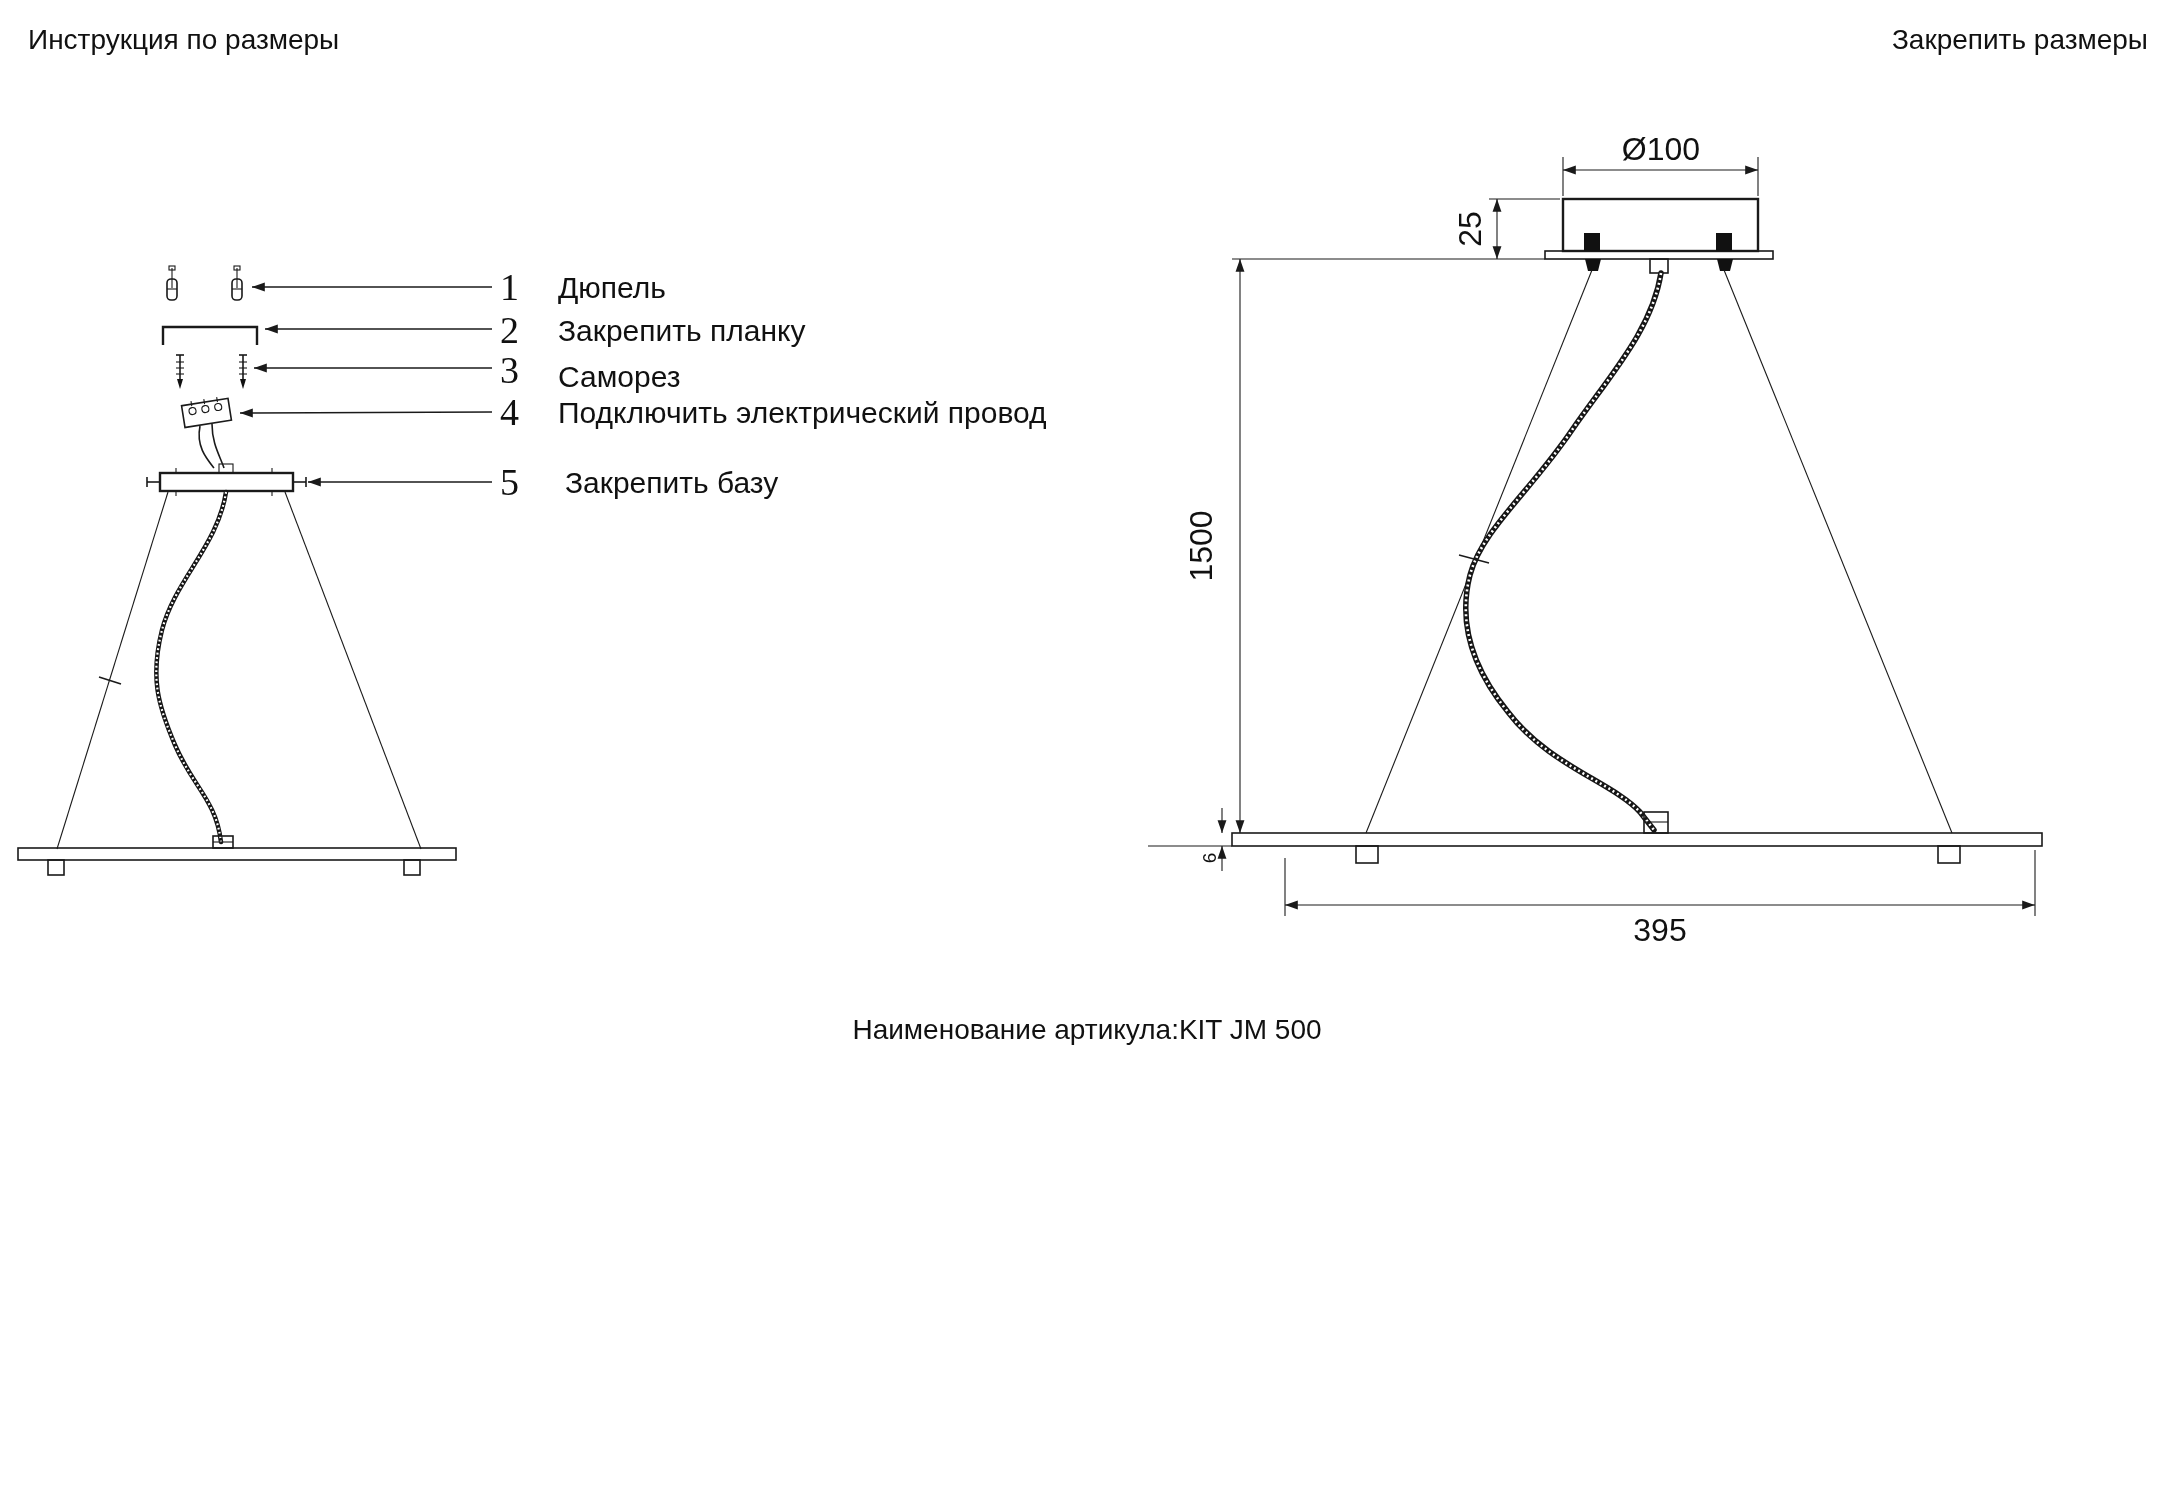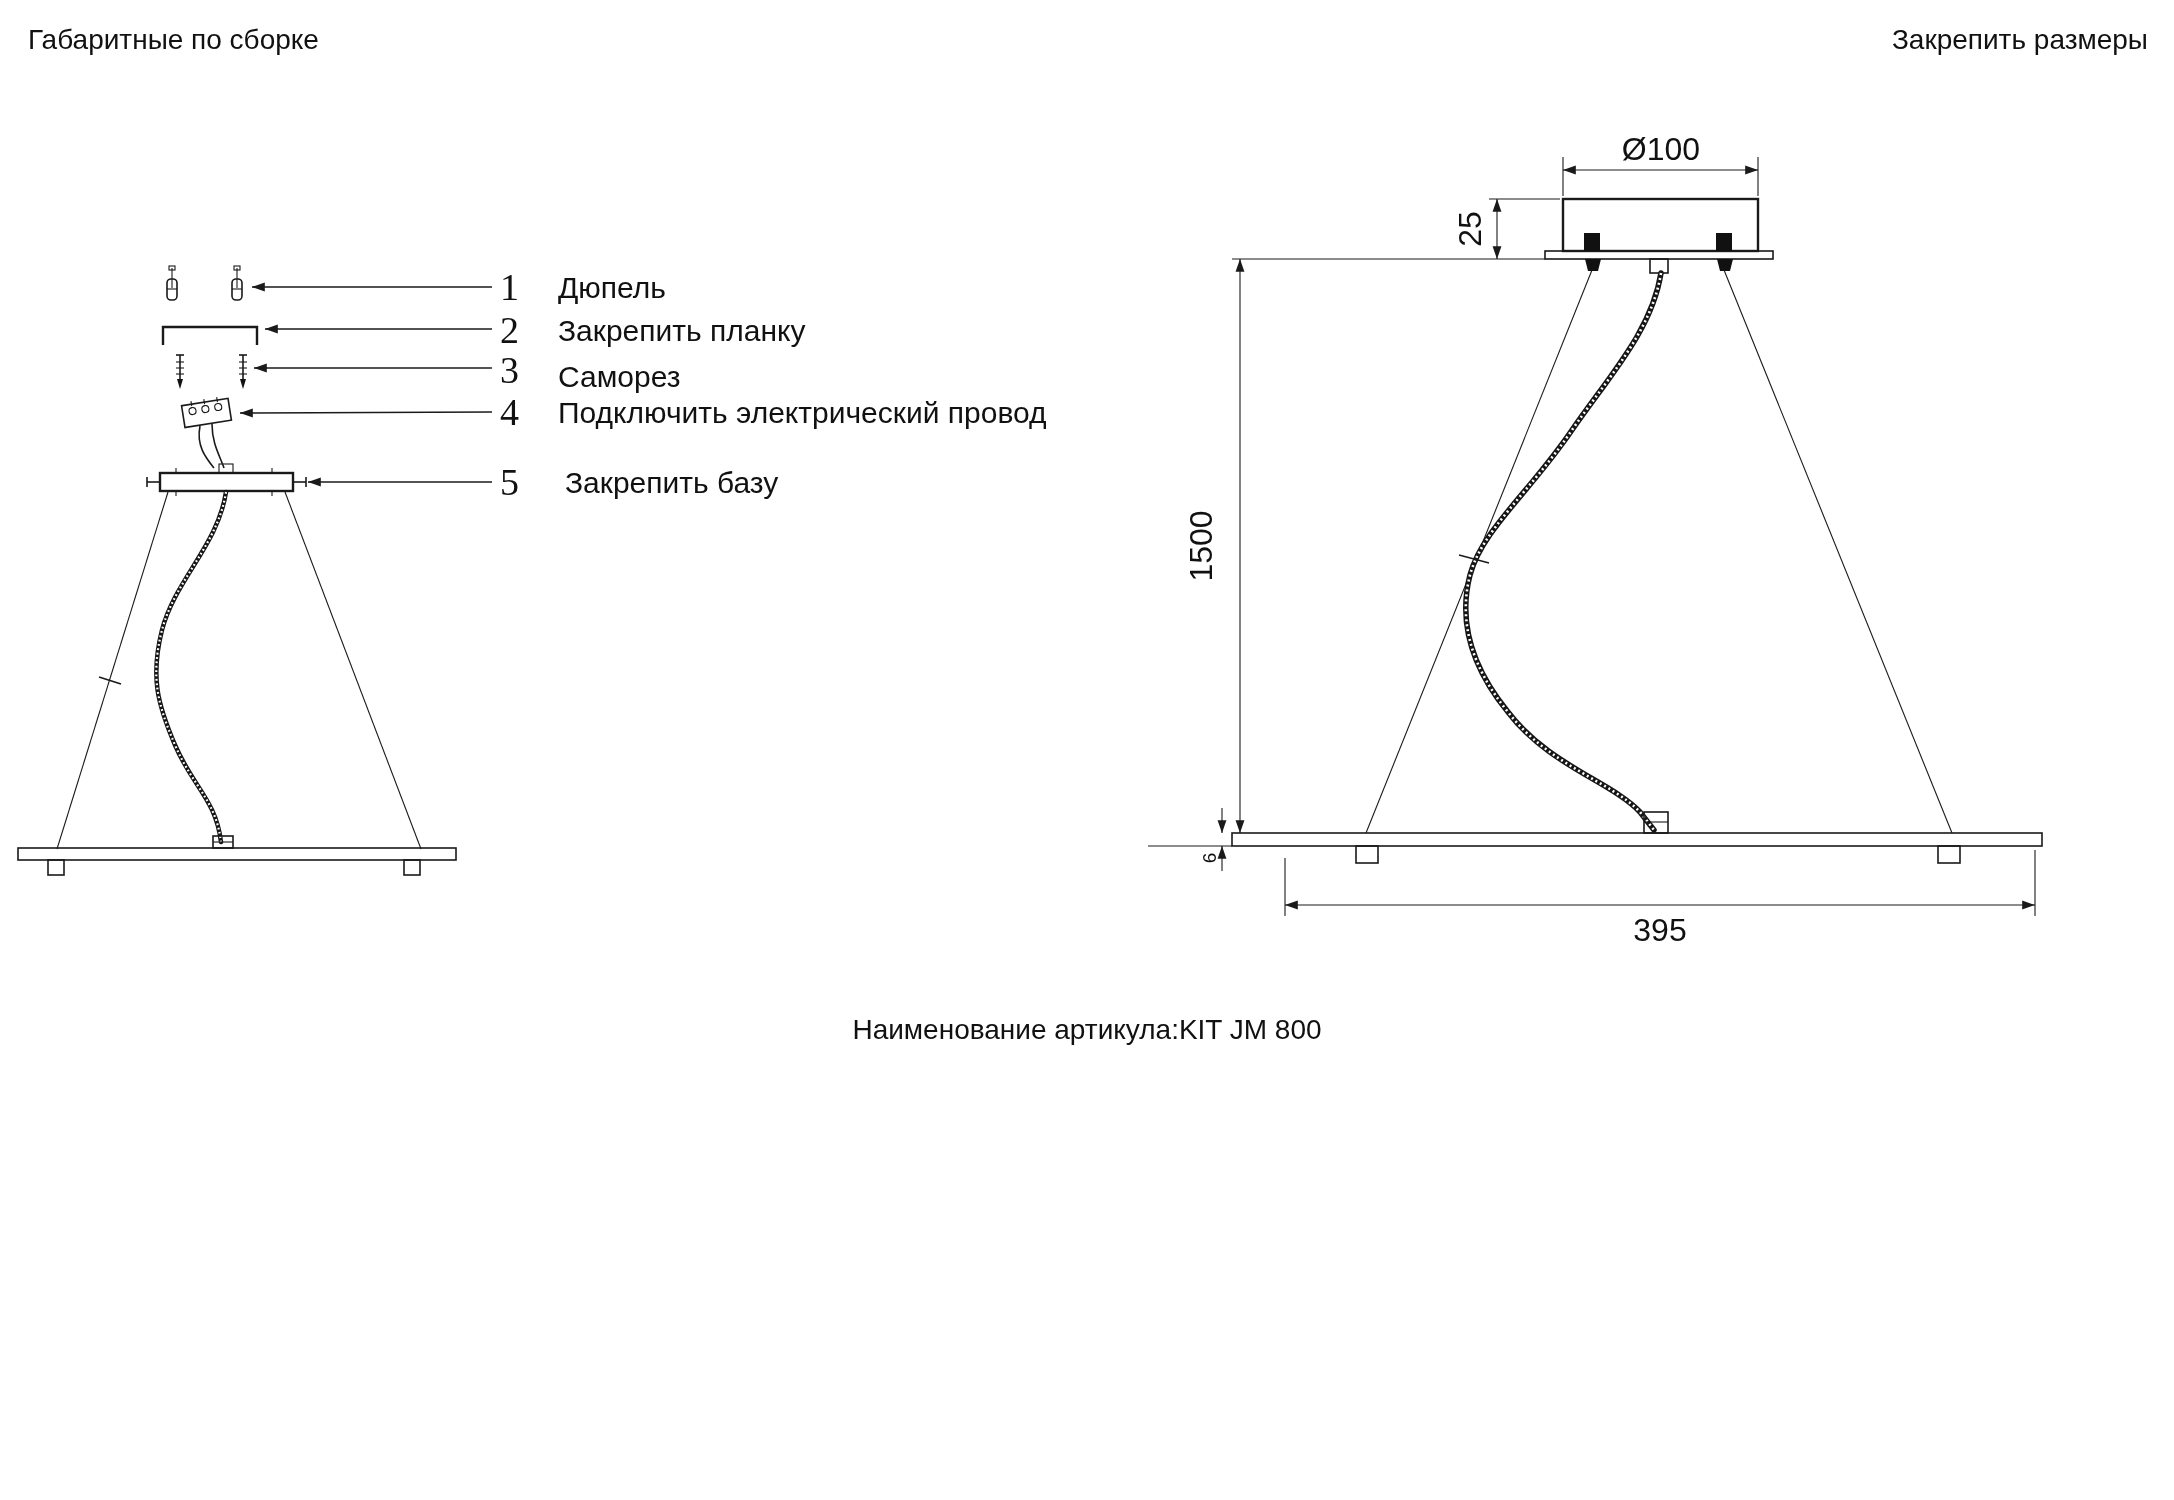--- a/index.html
+++ b/index.html
@@ -23,21 +23,21 @@
   .cable-s{stroke:#161616;stroke-width:4.5;fill:none;stroke-linecap:round}
   .coil{stroke:#ffffff;stroke-width:2.6;fill:none;stroke-dasharray:2 3}
   .coil-s{stroke:#ffffff;stroke-width:2.2;fill:none;stroke-dasharray:1.8 2.6}
   .fillb{fill:#111;stroke:none}
 </style>
 </head>
 <body>
 
 <div class="page">
 
-  <div class="hdr hdr-left">Габаритные по сборке</div>
+  <div class="hdr hdr-left">Инструкция по размеры</div>
   <div class="hdr hdr-right">Закрепить размеры</div>
 
   <svg class="art" width="2174" height="1500" viewBox="0 0 2174 1500">
     <defs>
       <marker id="arrow" viewBox="0 0 12 12" refX="11.5" refY="6" markerWidth="14" markerHeight="14" orient="auto-start-reverse" markerUnits="userSpaceOnUse">
         <path d="M11.5,6 L0.5,2.2 L0.5,9.8 z" fill="#1a1a1a"></path>
       </marker>
     </defs>
 
     <g>
@@ -211,14 +211,14 @@
 
       <g>
         <line class="thin" x1="1285" y1="858" x2="1285" y2="916"></line>
         <line class="thin" x1="2035" y1="850" x2="2035" y2="916"></line>
         <line class="thin" x1="1285" y1="905" x2="2035" y2="905" marker-start="url(#arrow)" marker-end="url(#arrow)"></line>
         <text class="dim" x="1660" y="941" text-anchor="middle">395</text>
       </g>
     </g>
   </svg>
 
-  <div class="footer">Наименование артикула:KIT JM 800</div>
+  <div class="footer">Наименование артикула:KIT JM 500</div>
 </div>
 
 </body></html>

